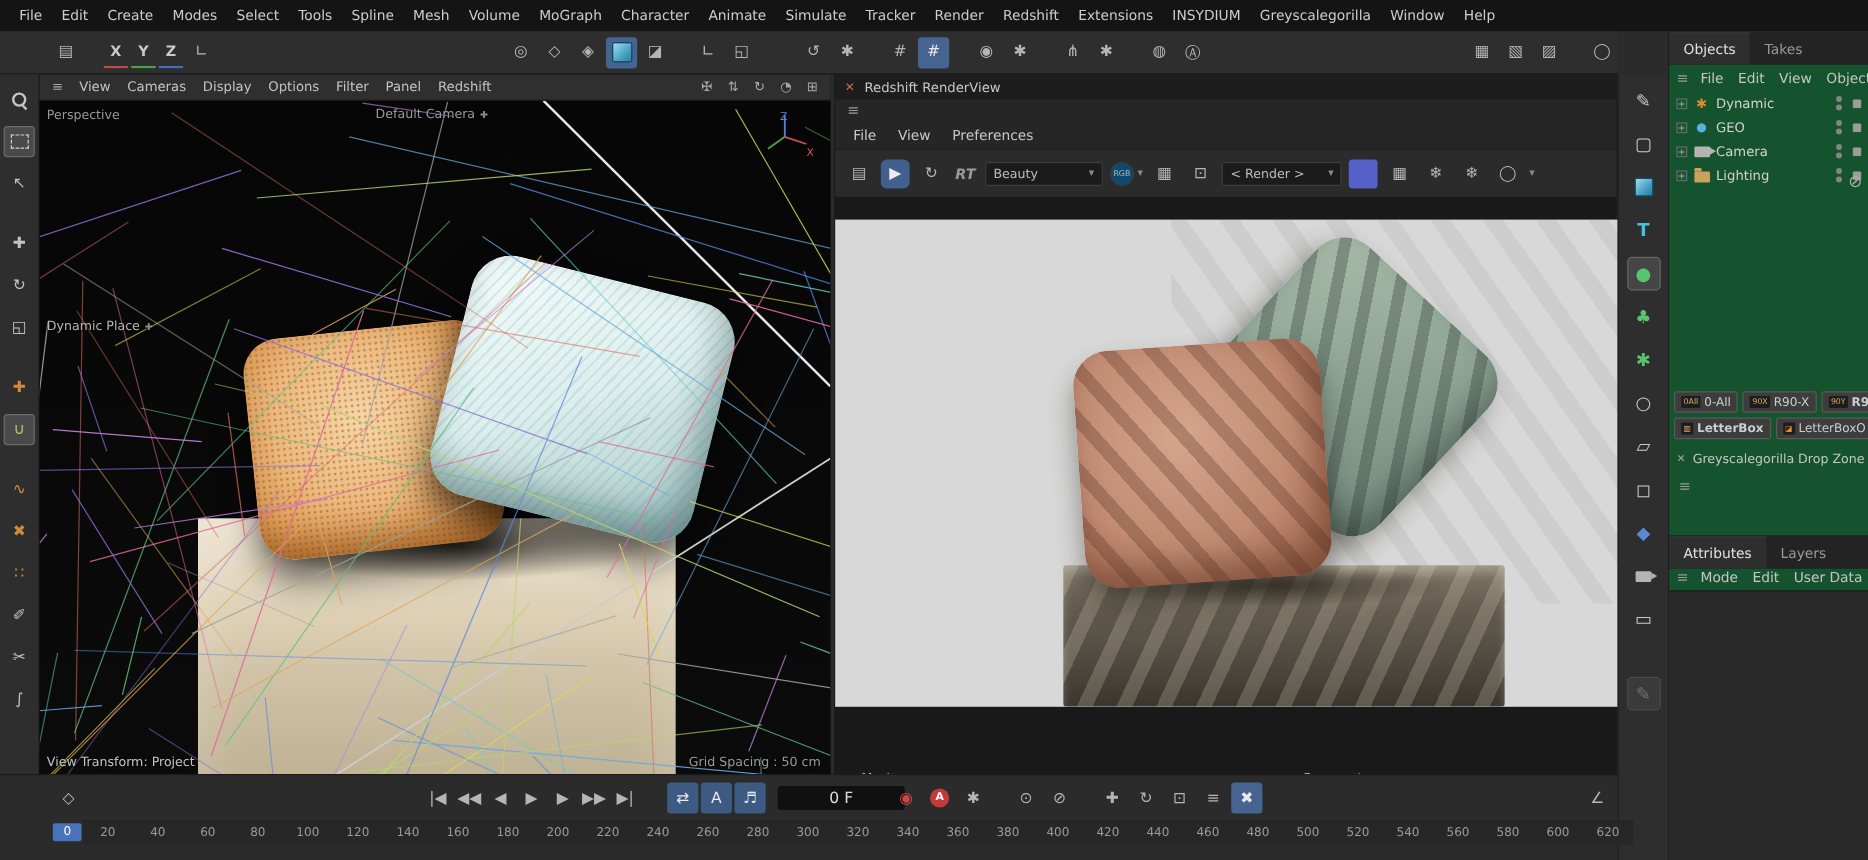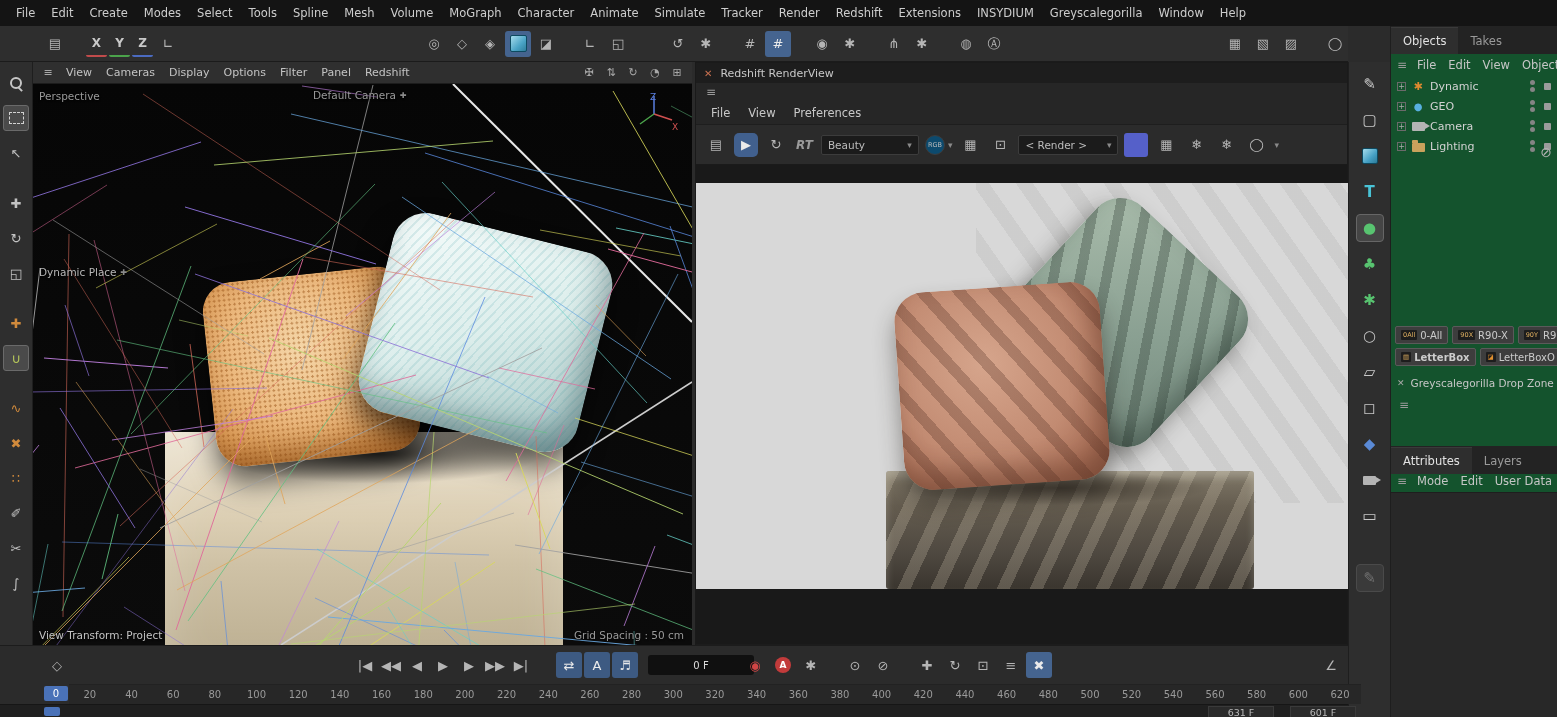--- a/index.html
+++ b/index.html
@@ -125,21 +125,21 @@
 .pham2{position:absolute;left:8px;top:372px;color:#9a9a9a;font-size:12px}
 .attrtabs{position:absolute;left:0;top:420px;width:167px}
 .attrmenu{position:absolute;left:0;top:444px;width:167px}
 .attrfill{position:absolute;left:0;top:466px;width:167px;height:225px;background:#282828;border-top:1px solid #1e1e1e}
 
 #timeline{position:absolute;left:0;top:645px;width:1348px;height:72px;background:#2b2b2b;border-top:1px solid #1c1c1c}
 .keybtn{position:absolute;left:44px;top:6px}
 .transport{position:absolute;left:352px;top:6px;display:flex}
 .toggles{position:absolute;left:556px;top:6px;display:flex;gap:2px}
 .toggles .tb.on{background:#3d5a82}
-.framefield{position:absolute;left:648px;top:9px;width:106px;height:20px;background:#101010;border-radius:3px;display:flex;align-items:center;justify-content:center;color:#dcdcdc;font-size:10px}
+.framefield{position:absolute;left:648px;top:9px;width:106px;height:20px;background:#101010;border-radius:3px;display:flex;align-items:center;justify-content:center;color:#dcdcdc;font-size:13px}
 .recgroup{position:absolute;left:742px;top:6px;display:flex;gap:2px;align-items:center}
 .recgroup .sp{width:14px}
 .autok{width:16px;height:16px;border-radius:50%;background:#c23b3b;color:#fff;font-size:9px;font-weight:bold;display:flex;align-items:center;justify-content:center}
 .fcurve{position:absolute;left:1318px;top:6px}
 .ruler{position:absolute;left:69px;top:38px;width:1292px;height:20px;display:flex;border-top:1px solid #222;background:#272727}
 .ruler .rn{flex:1;text-align:center;font-size:10px;color:#9a9a9a;line-height:20px}
 .marker{position:absolute;left:44px;top:40px;width:24px;height:15px;background:#4a72b8;border-radius:2px;color:#fff;font-size:10px;text-align:center;line-height:15px}
 .bstrip{position:absolute;left:0;top:58px;width:1348px;height:14px;background:#1f1f1f;border-top:1px solid #161616}
 .bhandle{position:absolute;left:44px;top:2px;width:16px;height:9px;background:#4a72b8;border-radius:2px}
 .rangefield{position:absolute;top:1px;width:66px;height:12px;background:#2a2a2a;border:1px solid #3a3a3a;color:#b8b8b8;font-size:9.5px;text-align:center;line-height:11px}
@@ -539,21 +539,21 @@
   <span class="takebtn">
         <i class="badge">0All</i>
         <b style="font-weight:normal">0-All</b>
       </span>
       <span class="takebtn">
         <i class="badge">90X</i>
         <b style="font-weight:normal">R90-X</b>
       </span>
       <span class="takebtn">
         <i class="badge">90Y</i>
-        <b style="font-weight:normal">R9</b>
+        <b style="font-weight:bold">R9</b>
       </span>
     </div>
   <div class="takesrow" style="top:322px">
 
   <span class="takebtn">
         <i class="badge">▥</i>
         <b style="font-weight:bold">LetterBox</b>
       </span>
       <span class="takebtn">
         <i class="badge orange">◪</i>
@@ -647,18 +647,13 @@
       <span class="rn">480</span>
       <span class="rn">500</span>
       <span class="rn">520</span>
       <span class="rn">540</span>
       <span class="rn">560</span>
       <span class="rn">580</span>
       <span class="rn">600</span>
       <span class="rn">620</span>
     </div>
   <div class="marker">0</div>
-  <div class="bstrip">
-    <span class="bhandle"></span>
-    <span class="rangefield" style="left:1208px">631 F</span>
-    <span class="rangefield" style="left:1290px">601 F</span>
-  </div>
 </div>
 
 </body></html>

